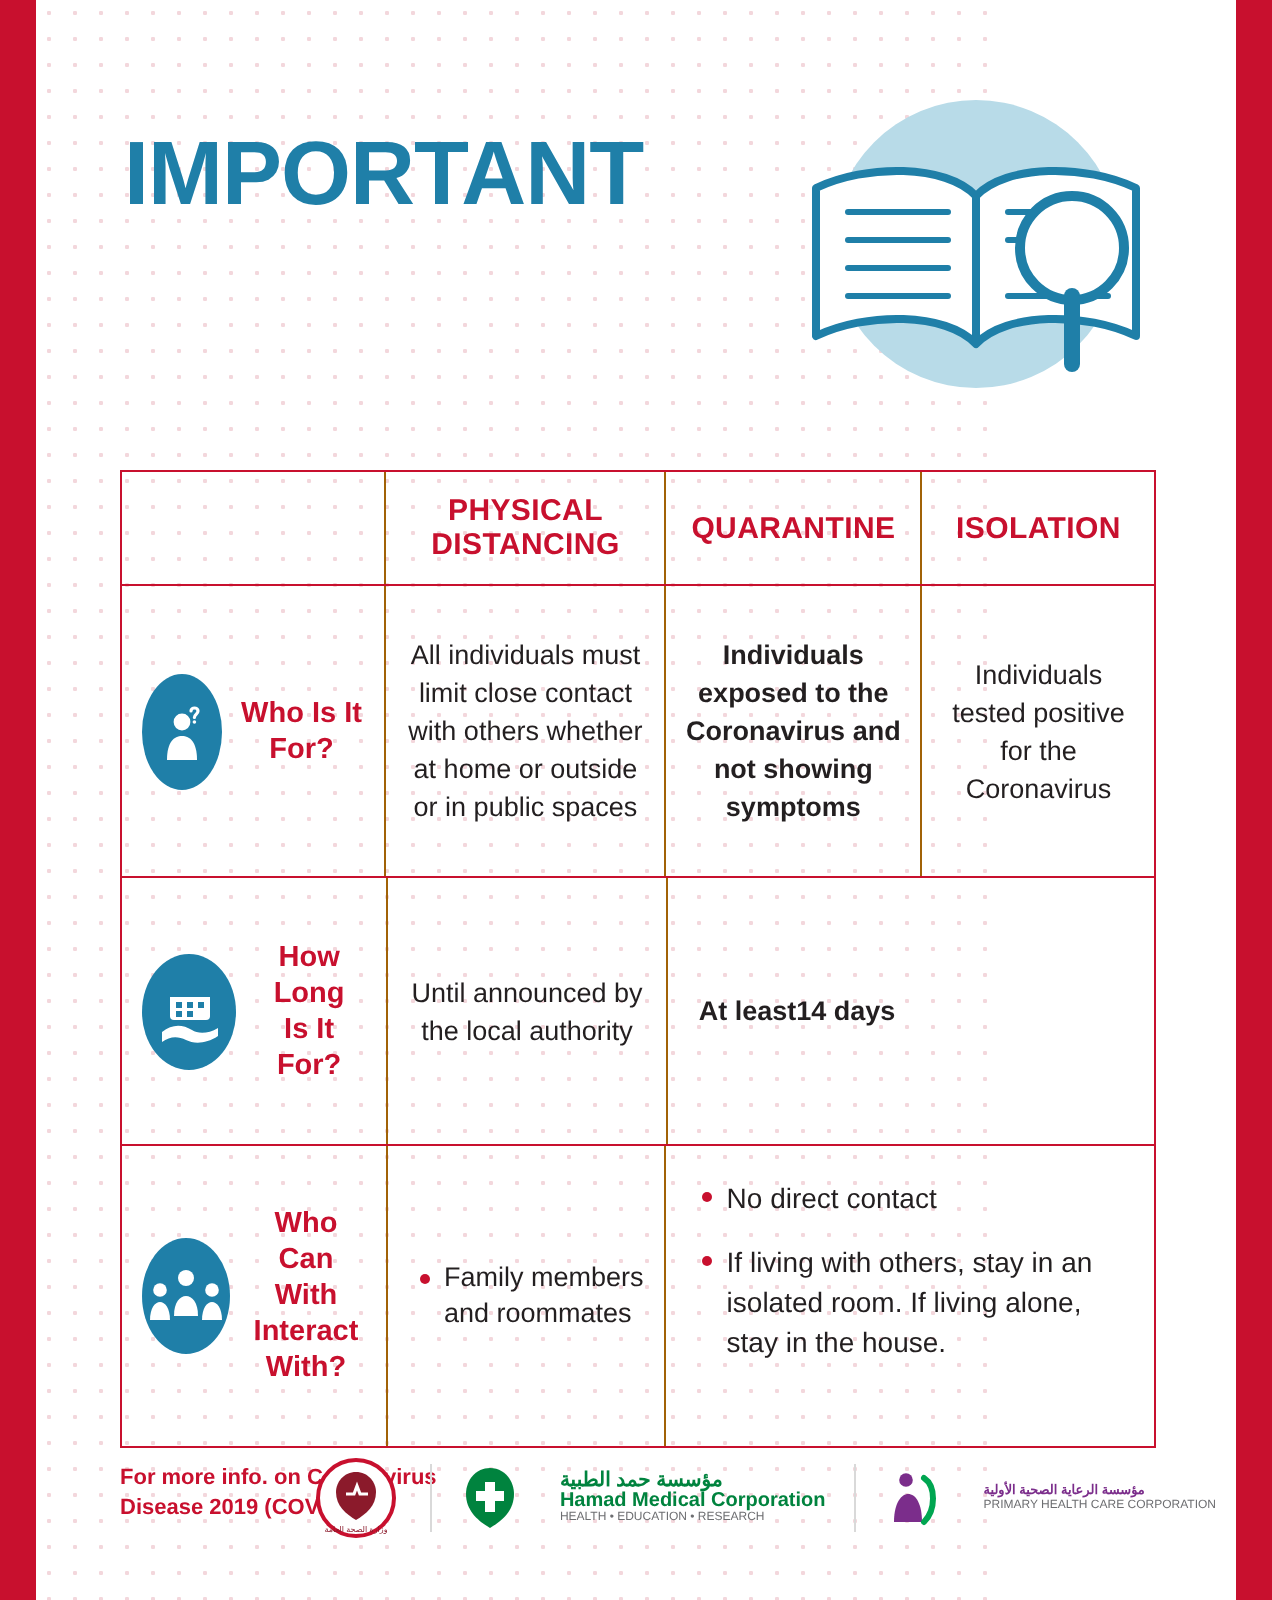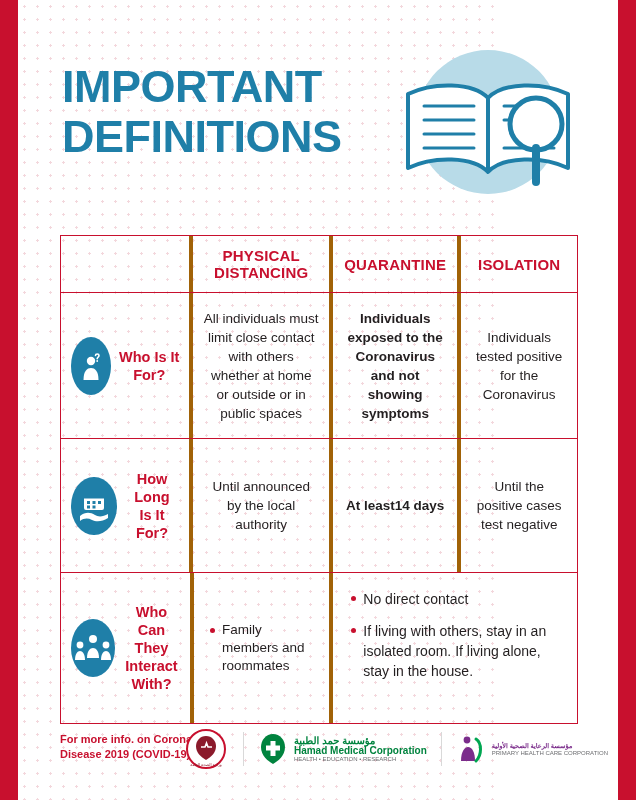--- a/index.html
+++ b/index.html
@@ -87,21 +87,21 @@
     background: rgba(255,255,255,0.0);
   }
   .row {
     display: flex;
     border-bottom: 1px solid #c8102e;
   }
   .row:last-child { border-bottom: none; }
 
   .cell {
     box-sizing: border-box;
-    border-right: 4px solid #a16207;
+    border-right: 1px solid #a16207;
     padding: 10px 10px;
   }
   .cell:last-child { border-right: none; }
 
   .col-label { width: 133px; }
   .col-a { width: 140px; }
   .col-b { width: 129px; font-weight: bold; }
   .col-c { width: 116px; }
 
   
@@ -205,21 +205,21 @@
     position: absolute;
     right: 10px;
     top: 6px;
     display: flex;
     align-items: center;
     gap: 14px;
   }
   .logo-block {
     display: flex;
     align-items: center;
-    gap: 6px;
+    gap: 20px;
   }
   .logo-cap {
     font-size: 6px;
     color: #6d6e71;
     line-height: 7px;
   }
   .hmc-name {
     font-size: 10px;
     color: #00833e;
     font-weight: bold;
@@ -249,21 +249,20 @@
 <div class="poster">
   <div class="bar left"></div>
   <div class="bar right"></div>
 
   <div class="inner">
     <div class="dots"></div>
 
     <div class="header">
       <div class="title">
         <span>IMPORTANT</span>
-        <span class="line2">DEFINITIONS</span>
       </div>
       <div class="book-wrap">
         <svg width="220" height="170" viewBox="0 0 220 170" xmlns="http://www.w3.org/2000/svg">
           <circle cx="110" cy="80" r="72" fill="#b8dbe8"></circle>
 
           <path d="M30 52 C55 40, 95 40, 110 56 C125 40, 165 40, 190 52 L190 126 C165 114, 125 114, 110 130 C95 114, 55 114, 30 126 Z" fill="#ffffff" stroke="#1f7fa8" stroke-width="4" stroke-linejoin="round"></path>
           <path d="M110 56 L110 130" stroke="#1f7fa8" stroke-width="4"></path>
           <g stroke="#1f7fa8" stroke-width="3" stroke-linecap="round">
             <line x1="46" y1="64" x2="96" y2="64"></line>
             <line x1="46" y1="78" x2="96" y2="78"></line>
@@ -327,39 +326,38 @@
               <path d="M6 30 c5 -4 10 -4 15 -1 c3 2 8 2 13 -1 l0 4 c-6 4 -12 4 -16 2 c-4 -2 -8 -2 -12 1 Z" fill="#ffffff"></path>
             </svg>
           </div>
           <div class="rowlabel">
             <div>How Long</div>
             <div>Is It For?</div>
           </div>
         </div>
         <div class="cell col-a">Until announced by the local  authority</div>
         <div class="cell col-b">At least14 days</div>
-        <div class="cell col-c">Until the positive cases test negative</div>
       </div>
 
       <div class="row body" style="min-height:150px">
         <div class="cell col-label">
           <div class="icon-circle">
             <svg width="44" height="40" viewBox="0 0 44 40" xmlns="http://www.w3.org/2000/svg">
               <g fill="#ffffff">
                 <circle cx="22" cy="11" r="4"></circle>
                 <path d="M16 30 c0-7 3-10 6-10 c3 0 6 3 6 10 Z"></path>
                 <circle cx="9" cy="17" r="3.4"></circle>
                 <path d="M4 32 c0-6 2.5-9 5-9 c2.5 0 5 3 5 9 Z"></path>
                 <circle cx="35" cy="17" r="3.4"></circle>
                 <path d="M30 32 c0-6 2.5-9 5-9 c2.5 0 5 3 5 9 Z"></path>
               </g>
             </svg>
           </div>
           <div class="rowlabel">
-            <div>Who Can They</div>
+            <div>Who Can With</div>
             <div>Interact With?</div>
           </div>
         </div>
         <div class="cell col-a">
           <div class="bullets">
             <div class="bullet">Family  members and roommates</div>
           </div>
         </div>
         <div class="cell wide-cell">
           <div class="bullets">

